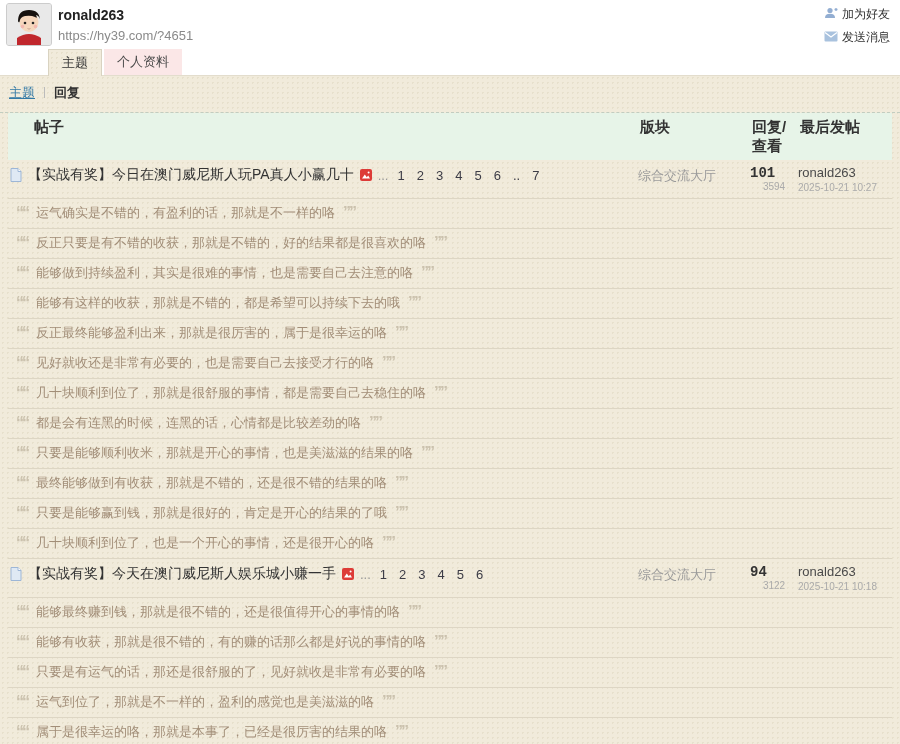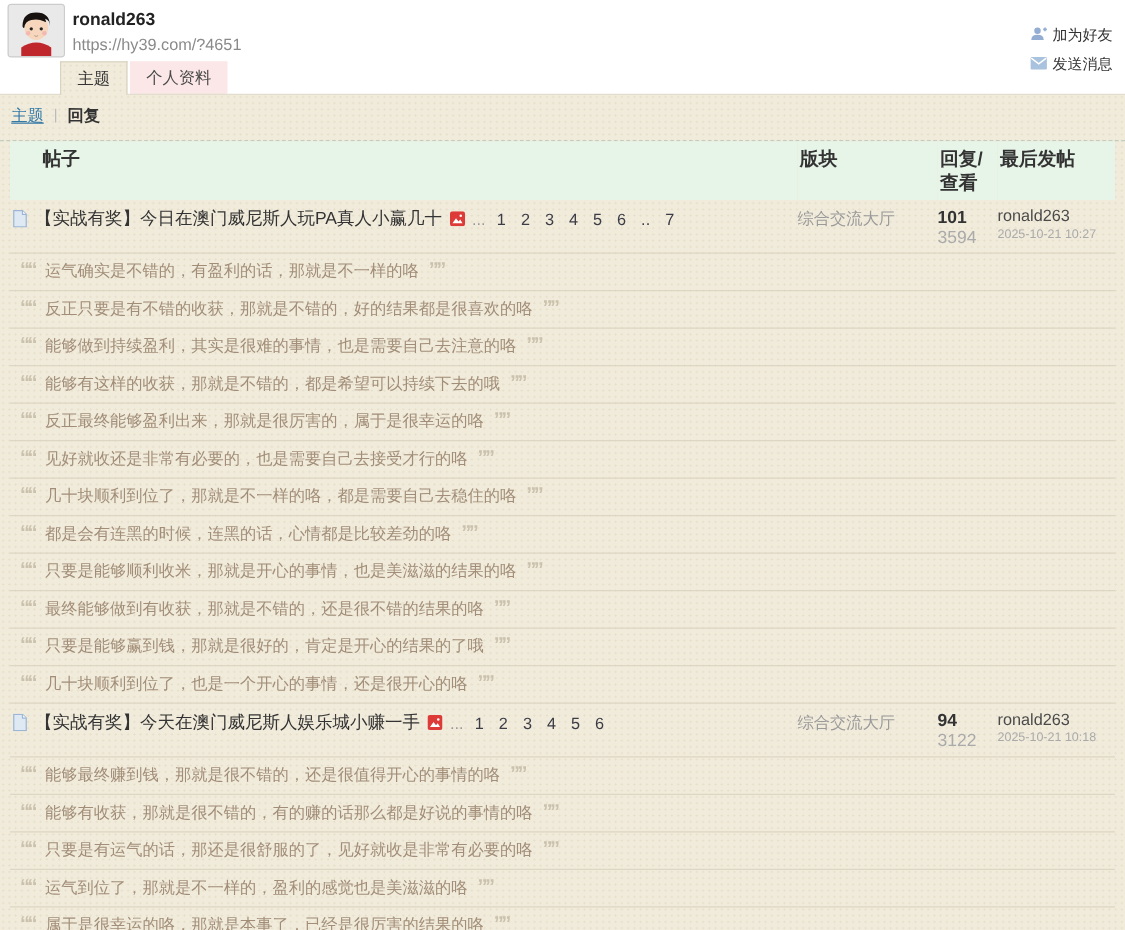--- a/index.html
+++ b/index.html
@@ -24,21 +24,21 @@
     position:absolute; left:6px; top:3px;
     width:46px; height:43px;
     background:#e9e9e9;
     border:1px solid #ccc;
     border-radius:3px;
     overflow:hidden;
   }
   .uinfo { position:absolute; left:58px; top:7px; }
   .uname { font-size:14px; font-weight:bold; color:#222; }
   .uurl  { font-size:13px; color:#8a8a8a; margin-top:5px; }
-  .actions { position:absolute; right:10px; top:20px; text-align:right; }
+  .actions { position:absolute; right:10px; top:6px; text-align:right; }
   .action-link {
     display:flex; align-items:center; justify-content:flex-end;
     gap:4px; font-size:12px; color:#333; cursor:pointer; margin-bottom:6px;
     text-decoration:none;
   }
   .tabs { position:absolute; left:48px; bottom:-1px; display:flex; }
   .tab {
     font-size:13px; padding:4px 13px; cursor:pointer; color:#4a4a4a;
   }
   .tab.active {
@@ -70,22 +70,22 @@
   thead th.c-post { padding-left:26px; }
   tbody td { border-bottom:1px solid #ddd6c4; vertical-align:top; }
   tr.thread-row td { padding:6px 0 5px; }
   .title-line { display:flex; align-items:center; gap:6px;text-align:center; }
   .doc-icon { flex:0 0 auto; display:inline-flex; margin-left:2px; }
   .thread-title { font-size:14px; color:#333; text-decoration:none; cursor:pointer; white-space:nowrap; }
   .att-icon { display:inline-flex; flex:0 0 auto; }
   .dots { color:#999; font-size:13px; }
   .page-link { font-size:13px; color:#3c3c46; cursor:pointer; margin:0 3px; text-decoration:none; }
   .forum-link { font-size:13px; color:#9a9a9a; cursor:pointer; text-decoration:none; }
-  .replies-num { font-size:14px; font-weight:bold; color:#333; line-height:14px; }
-  .views-num { font-size:14px; color:#aaa; margin-top:1px; }
+  .replies-num { font-size:14px; font-weight:bold; color:#333; line-height:14px;font-family:Liberation Mono, monospace; }
+  .views-num { font-size:10px; color:#aaa; margin-top:1px;text-align:center; }
   .poster-name { font-size:13px; color:#4a4a4a; line-height:14px; }
   .post-time { font-size:10px; color:#aaa; margin-top:2px; }
   tr.quote-row td { padding:5px 0 6px 2px; }
   .quote-line { display:flex; align-items:center; font-size:13px; color:#a28e78; }
   .qmark { color:#cbc2ae; font-size:16px; font-weight:bold; letter-spacing:-2px; line-height:10px; margin:0 8px 0 6px; }
   .qmark.close { margin:0 6px 0 8px; }
 </style>
 </head>
 <body>
 
@@ -246,21 +246,21 @@
                 <span class="qmark">““</span>
                 <span>见好就收还是非常有必要的，也是需要自己去接受才行的咯</span>
                 <span class="qmark close">””</span>
               </div>
             </td>
           </tr>
           <tr class="quote-row">
             <td colspan="4">
               <div class="quote-line">
                 <span class="qmark">““</span>
-                <span>几十块顺利到位了，那就是不一样的咯，都是需要自己去稳住的咯</span>
+                <span>几十块顺利到位了，那就是很舒服的事情，都是需要自己去稳住的咯</span>
                 <span class="qmark close">””</span>
               </div>
             </td>
           </tr>
           <tr class="quote-row">
             <td colspan="4">
               <div class="quote-line">
                 <span class="qmark">““</span>
                 <span>都是会有连黑的时候，连黑的话，心情都是比较差劲的咯</span>
                 <span class="qmark close">””</span>

